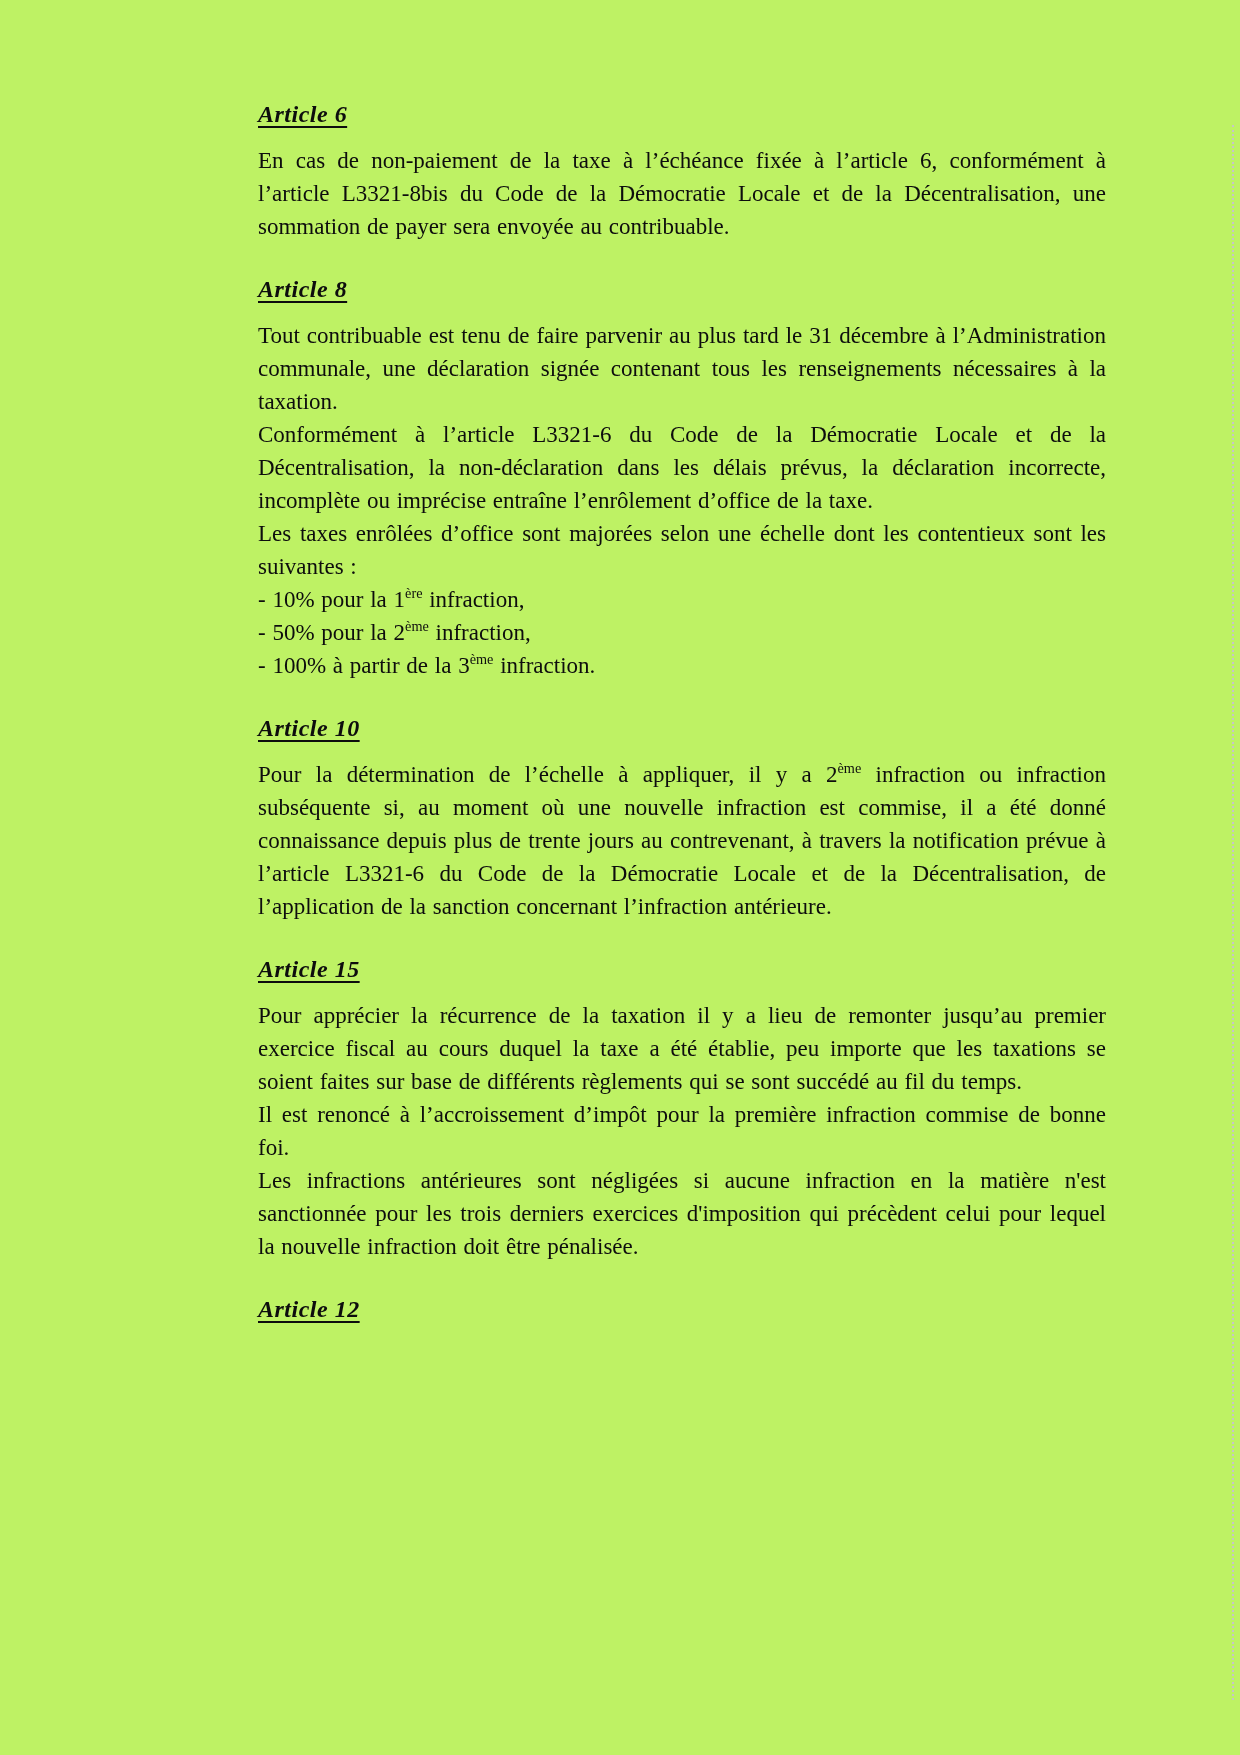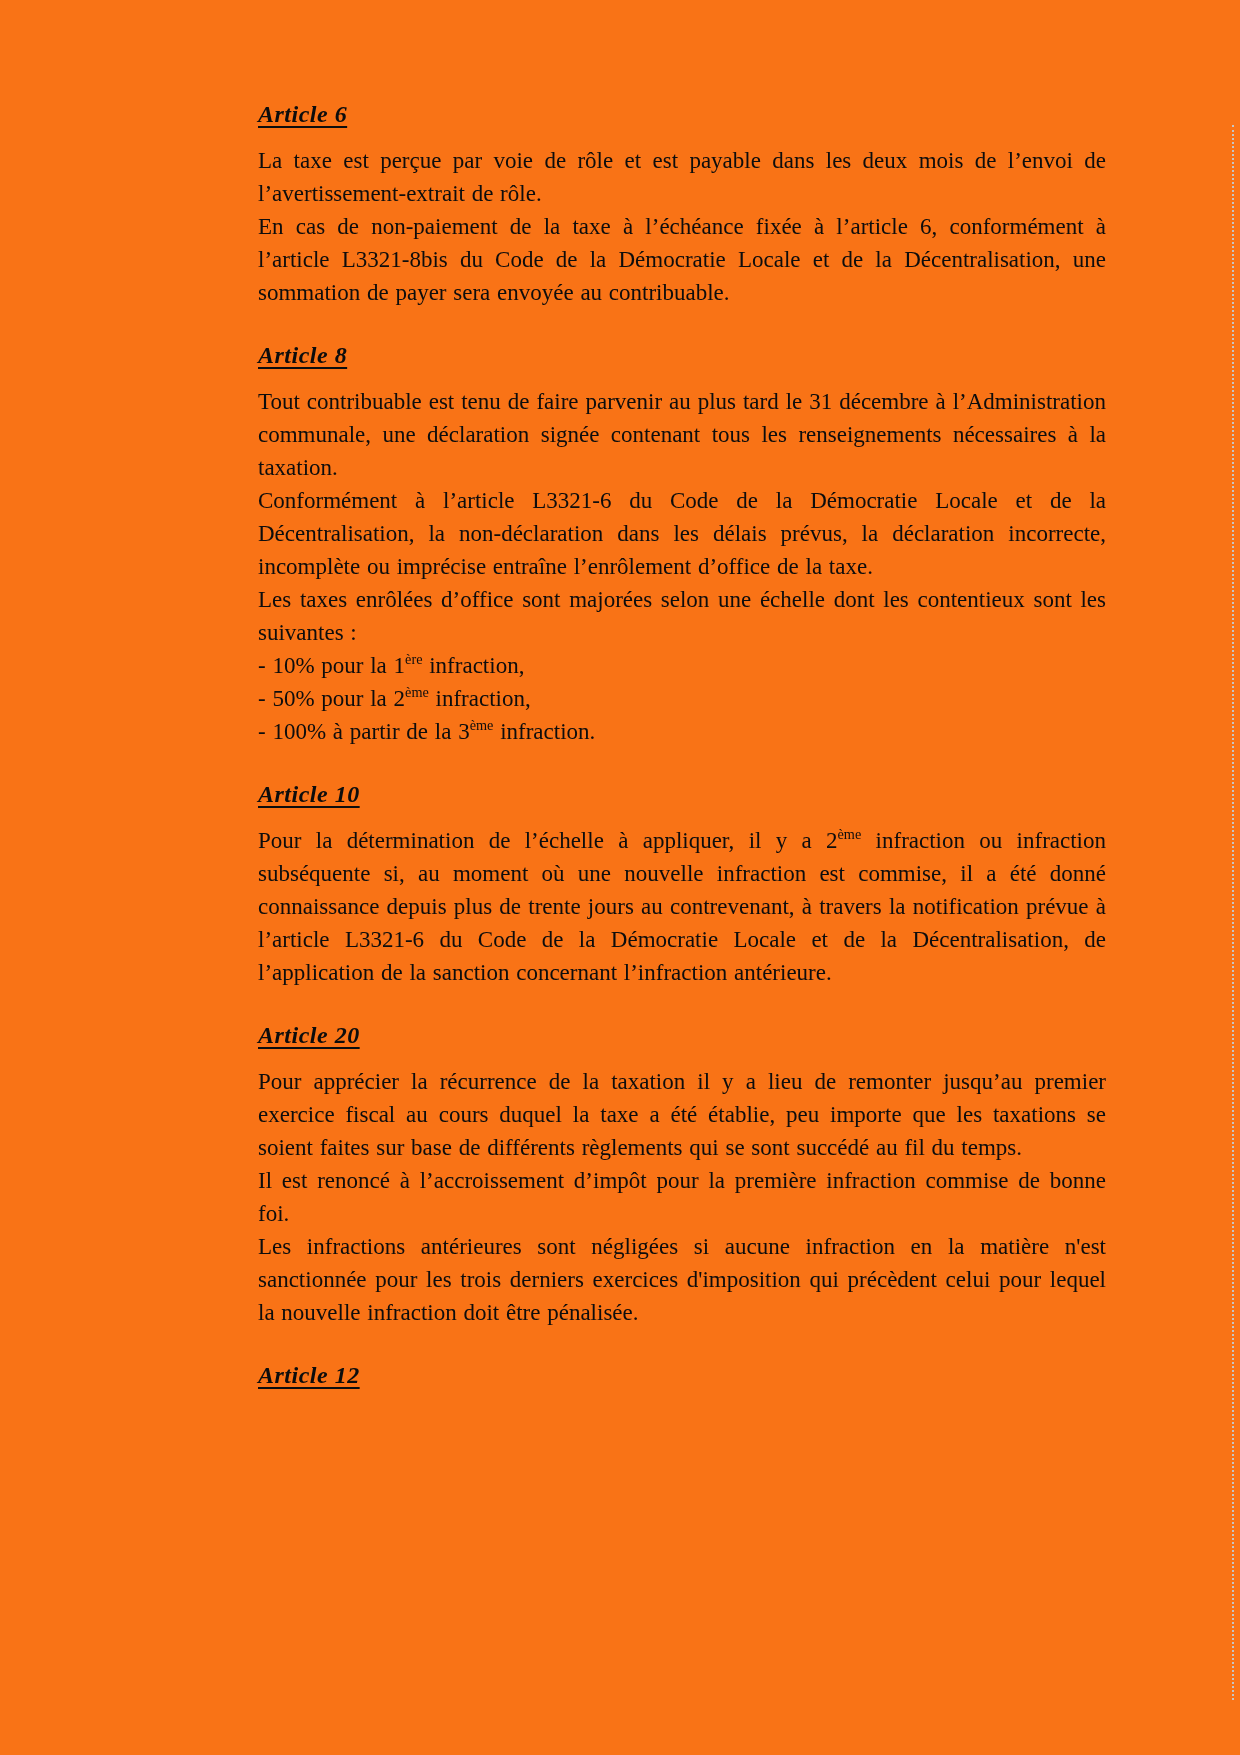--- a/index.html
+++ b/index.html
@@ -14,21 +14,21 @@
     overflow: hidden;
     font-family: "Liberation Serif", "DejaVu Serif", serif;
     color: #0d0d0d;
   }
   .page {
     position: absolute;
     top: 0;
     left: 0;
     width: 1240px;
     height: 1755px;
-    background: #f97316;
+    background: #bef264;
   }
   .content {
     position: absolute;
     top: 98px;
     left: 258px;
     width: 848px;
   }
   .article-section {
     margin: 0;
   }
@@ -67,42 +67,41 @@
     border-left: 2px dotted #c6c6c6;
   }
 </style>
 </head>
 <body>
 
 <div class="page">
   <div class="content">
       <section class="article-section">
         <h2 class="article-heading">Article 6</h2>
-        <p class="article-paragraph">La taxe est perçue par voie de rôle et est payable dans les deux mois de l’envoi de l’avertissement-extrait de rôle.</p>
       </section>
       <section class="article-section">
         <p class="article-paragraph">En cas de non-paiement de la taxe à l’échéance fixée à l’article 6, conformément à l’article L3321-8bis du Code de la Démocratie Locale et de la Décentralisation, une sommation de payer sera envoyée au contribuable.</p>
       </section>
       <section class="article-section">
         <h2 class="article-heading">Article 8</h2>
         <p class="article-paragraph">Tout contribuable est tenu de faire parvenir au plus tard le 31 décembre à l’Administration communale, une déclaration signée contenant tous les renseignements nécessaires à la taxation.</p>
       </section>
       <section class="article-section">
         <p class="article-paragraph">Conformément à l’article L3321-6 du Code de la Démocratie Locale et de la Décentralisation, la non-déclaration dans les délais prévus, la déclaration incorrecte, incomplète ou imprécise entraîne l’enrôlement d’office de la taxe.</p>
         <p class="article-paragraph">Les taxes enrôlées d’office sont majorées selon une échelle dont les contentieux sont les suivantes :</p>
         <p class="article-paragraph">- 10% pour la 1<sup>ère</sup> infraction,</p>
         <p class="article-paragraph">- 50% pour la 2<sup>ème</sup> infraction,</p>
         <p class="article-paragraph">- 100% à partir de la 3<sup>ème</sup> infraction.</p>
       </section>
       <section class="article-section">
         <h2 class="article-heading">Article 10</h2>
         <p class="article-paragraph">Pour la détermination de l’échelle à appliquer, il y a 2<sup>ème</sup> infraction ou infraction subséquente si, au moment où une nouvelle infraction est commise, il a été donné connaissance depuis plus de trente jours au contrevenant, à travers la notification prévue à l’article L3321-6 du Code de la Démocratie Locale et de la Décentralisation, de l’application de la sanction concernant l’infraction antérieure.</p>
       </section>
       <section class="article-section">
-        <h2 class="article-heading">Article 20</h2>
+        <h2 class="article-heading">Article 15</h2>
         <p class="article-paragraph">Pour apprécier la récurrence de la taxation il y a lieu de remonter jusqu’au premier exercice fiscal au cours duquel la taxe a été établie, peu importe que les taxations se soient faites sur base de différents règlements qui se sont succédé au fil du temps.</p>
         <p class="article-paragraph">Il est renoncé à l’accroissement d’impôt pour la première infraction commise de bonne foi.</p>
         <p class="article-paragraph">Les infractions antérieures sont négligées si aucune infraction en la matière n'est sanctionnée pour les trois derniers exercices d'imposition qui précèdent celui pour lequel la nouvelle infraction doit être pénalisée.</p>
       </section>
       <section class="article-section">
         <h2 class="article-heading">Article 12</h2>
       </section>
     </div>
   <div class="scan-artifact-line"></div>
 </div>

